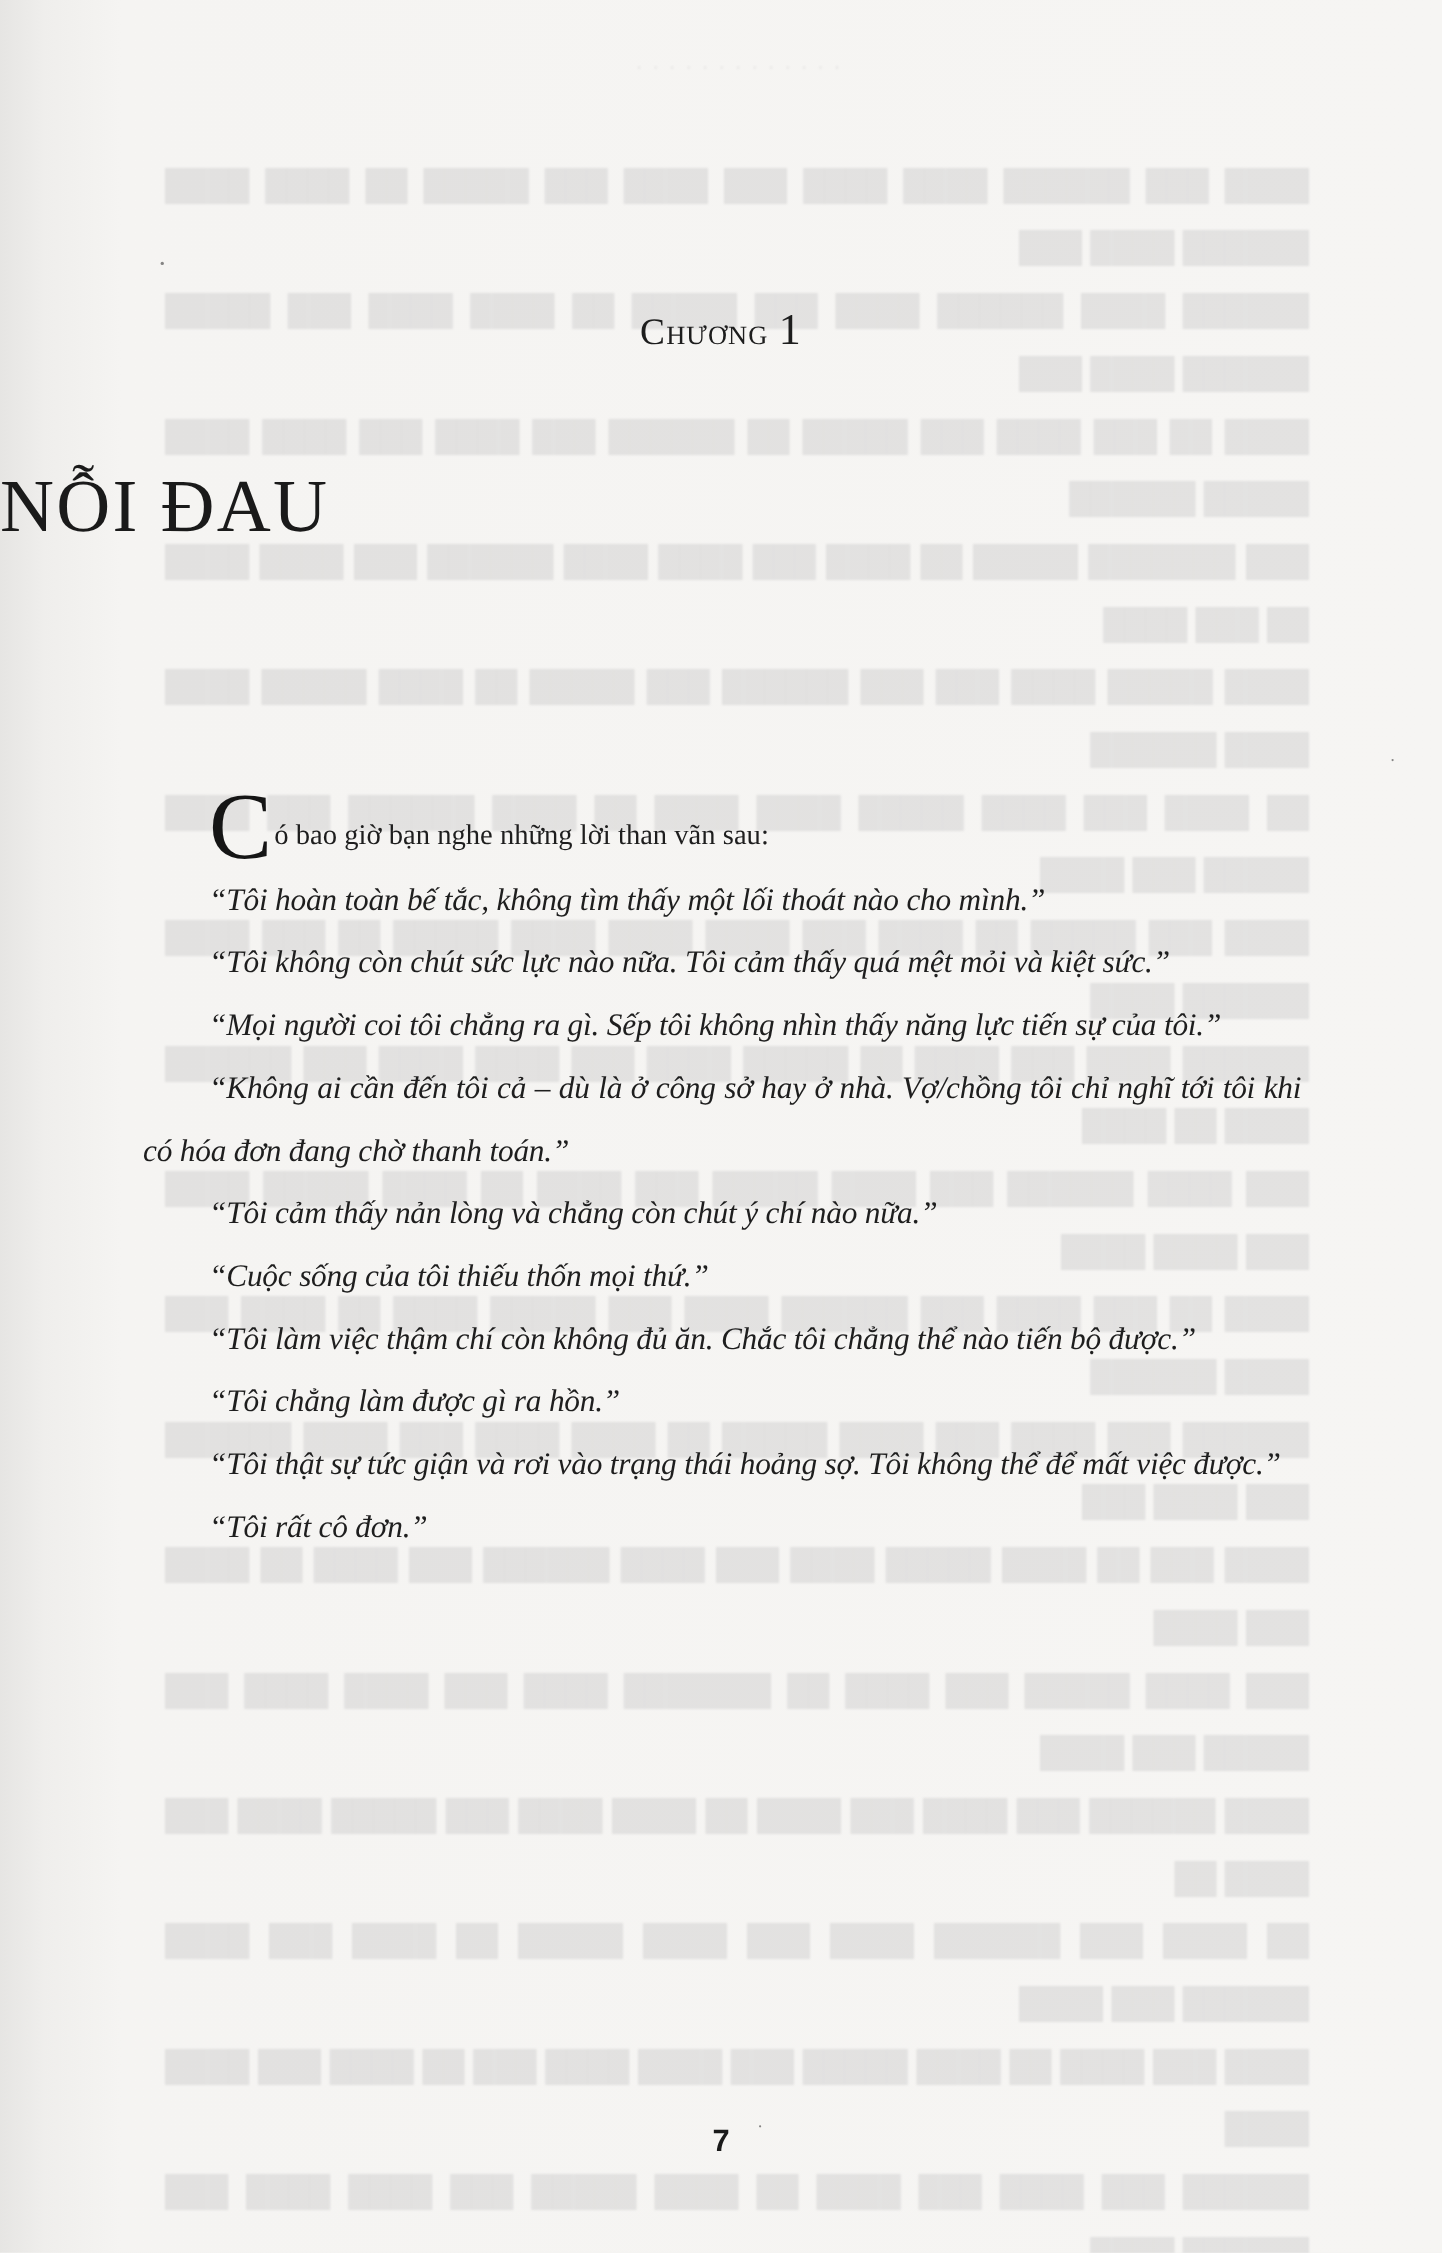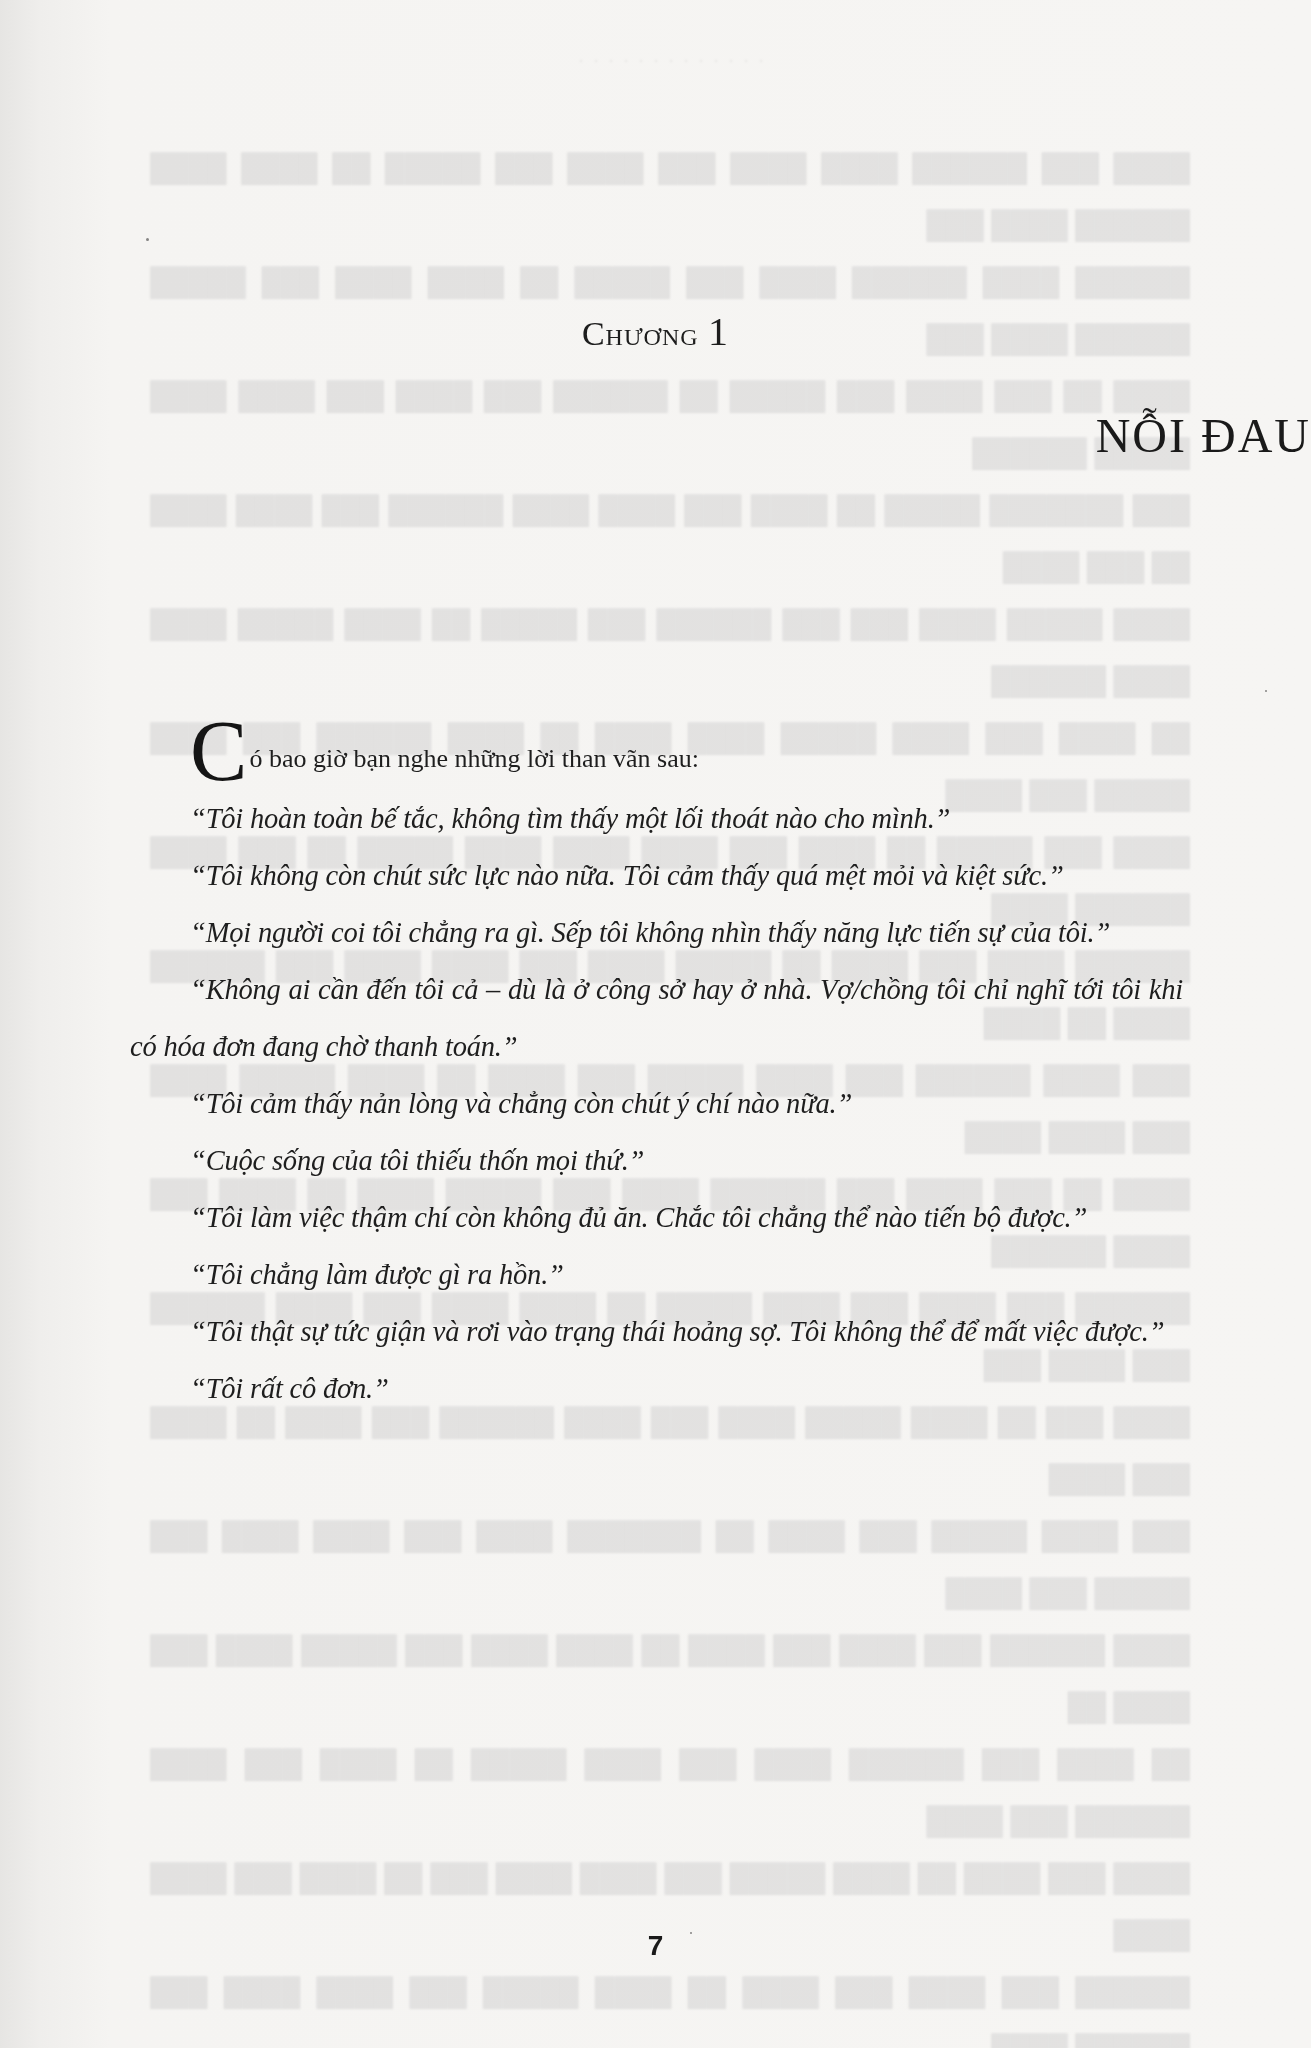--- a/index.html
+++ b/index.html
@@ -49,31 +49,30 @@
       position: absolute;
       top: 276px;
       left: 0;
       width: 1311px;
       text-align: center;
       font-family: "Liberation Serif", "DejaVu Serif", serif;
       font-size: 34px;
       letter-spacing: 1px;
       color: #1d1d1d;
       font-variant: small-caps;
-      margin-top: 32px;
     }
     .chapter-label .big { font-size: 40px; }
     .chapter-title {
       position: absolute;
       top: 380px;
       left: 0;
       width: 1311px;
-      text-align: right;
+      text-align: left;
       font-family: "Liberation Serif", "DejaVu Serif", serif;
-      font-size: 48px;
+      font-size: 68px;
       letter-spacing: 2px;
       color: #1a1a1a;
       font-weight: normal;
       line-height: 1;
     }
     .body {
       position: absolute;
       left: 130px;
       top: 718px;
       width: 1053px;

